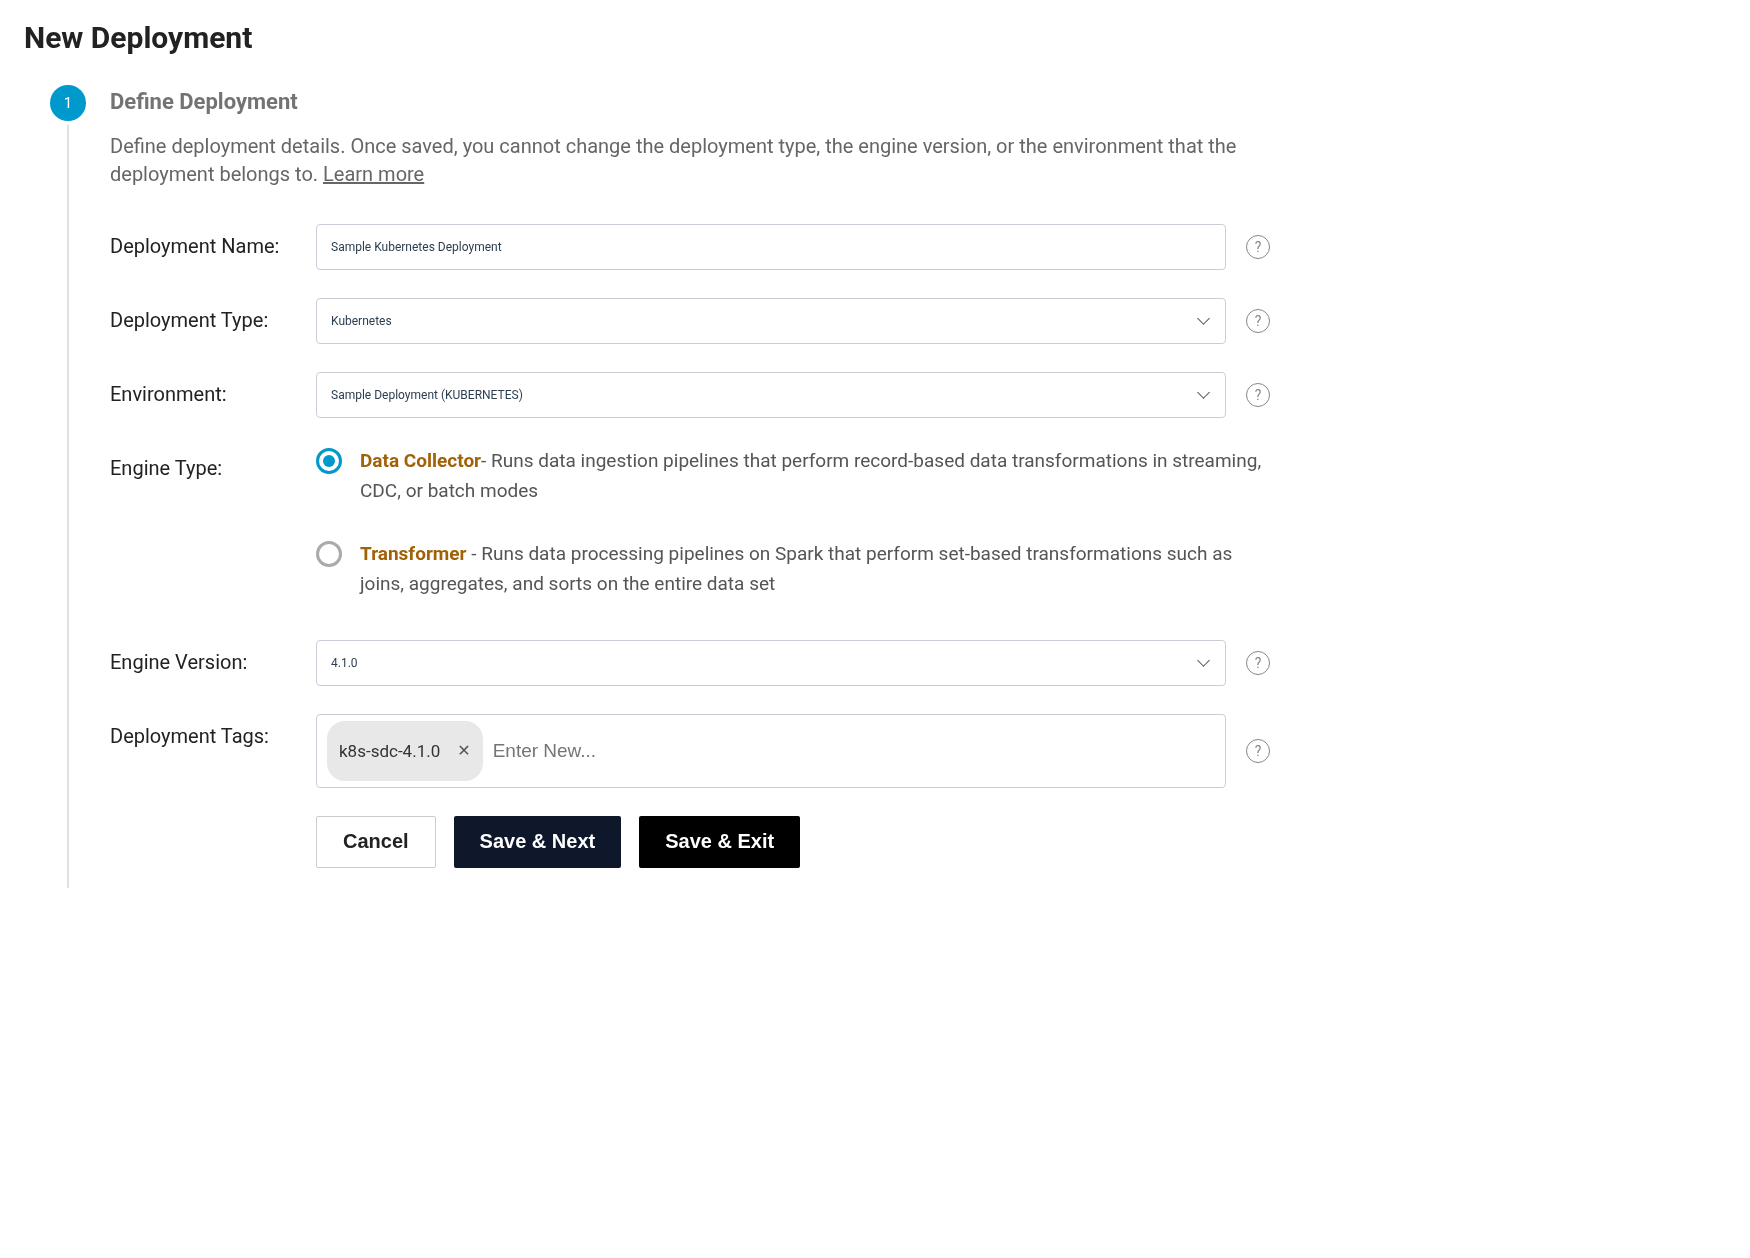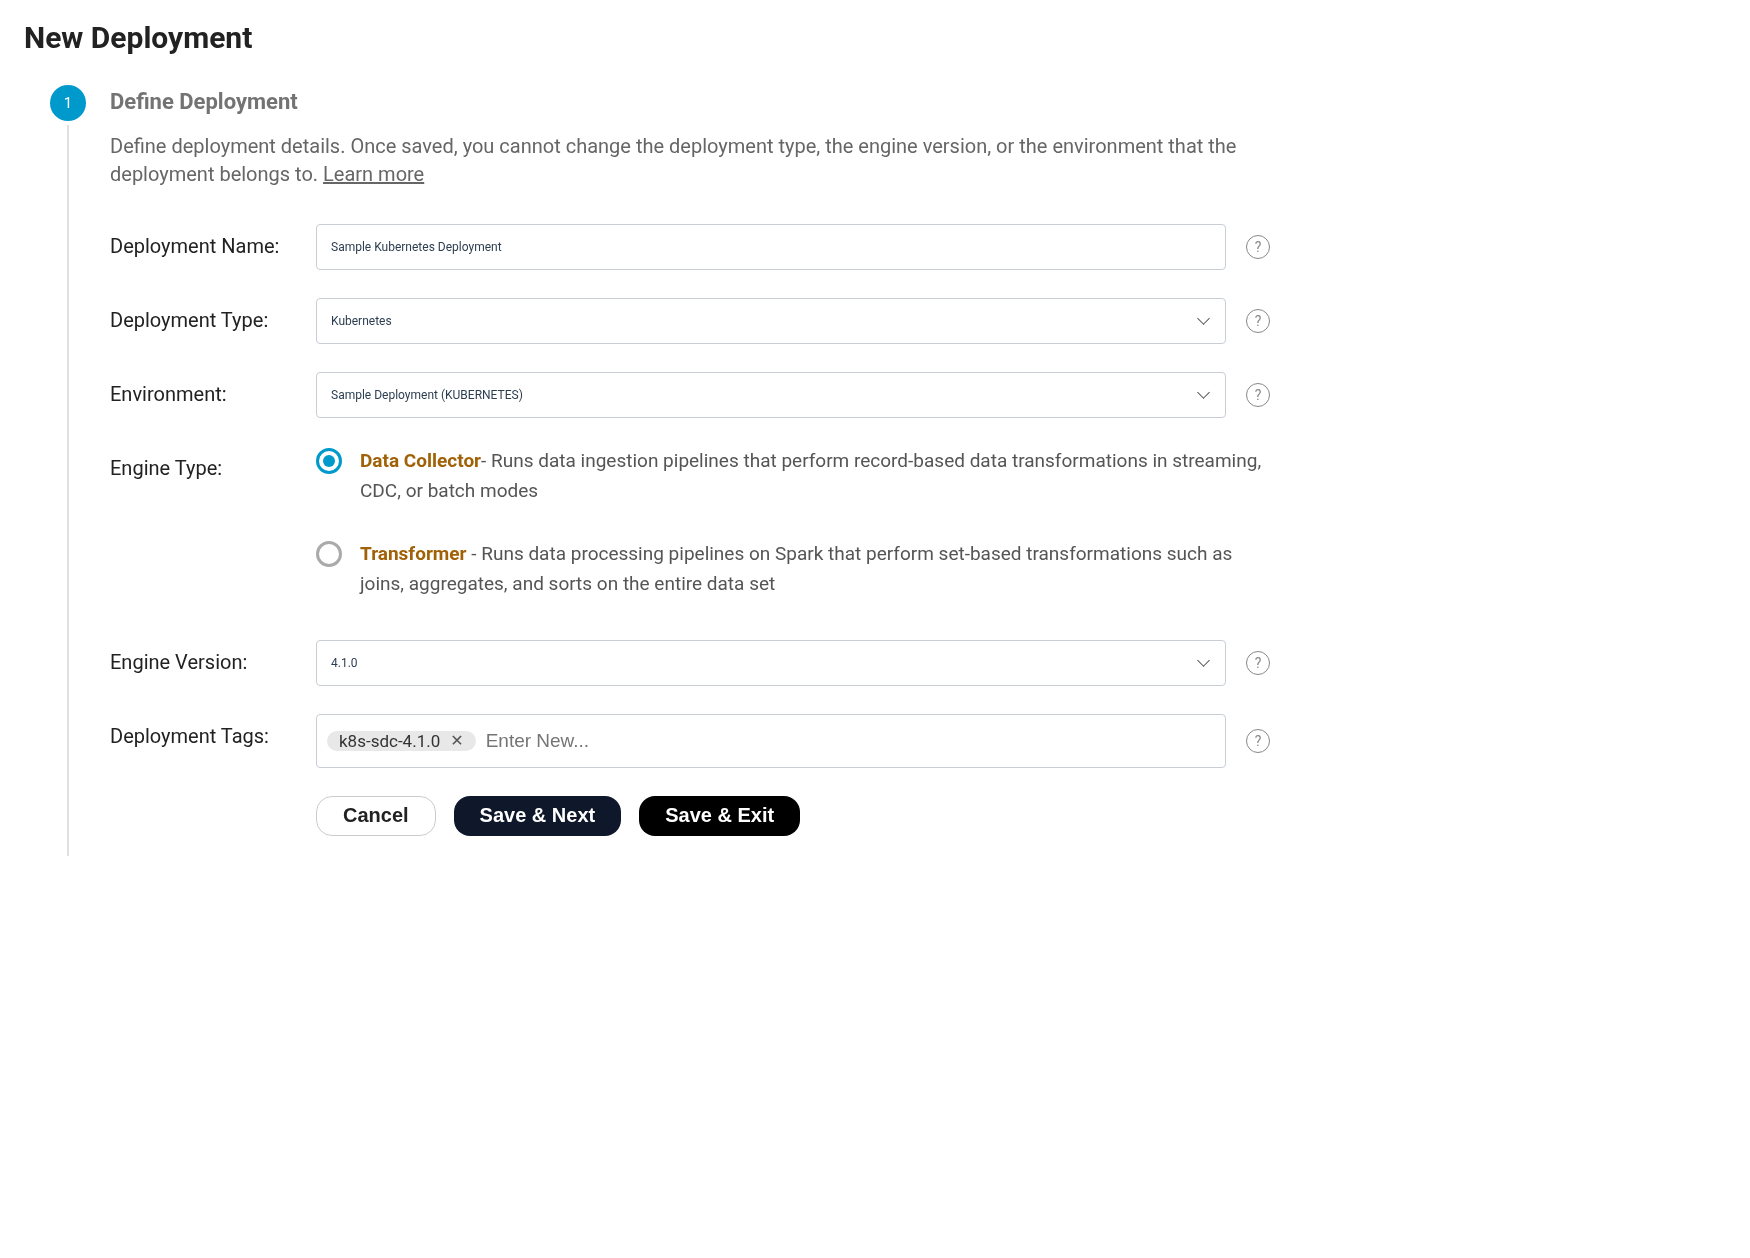--- a/index.html
+++ b/index.html
@@ -182,26 +182,26 @@
     border-radius: 4px;
     padding: 6px 10px;
     display: flex;
     align-items: center;
     gap: 10px;
     flex-wrap: wrap;
   }
   .tag-chip {
     background: #e8e8e8;
     border-radius: 18px;
-    padding: 0 12px;
+    padding: 20px 12px;
     font-size: 17px;
     color: #333;
     display: flex;
     align-items: center;
-    gap: 10px;
+    gap: 17px;
   }
   .tag-x {
     font-size: 16px;
     color: #555;
     cursor: pointer;
   }
   .tag-placeholder {
     color: #ec4899;
     font-size: 19px;
     border: none;
@@ -209,23 +209,23 @@
     flex: 1;
     min-width: 120px;
   }
   .button-row {
     display: flex;
     gap: 18px;
     margin-top: 8px;
     margin-left: 206px;
   }
   .btn {
-    height: 40px;
+    height: 52px;
     padding: 0 26px;
-    border-radius: 16px;
+    border-radius: 2px;
     font-size: 20px;
     font-weight: 600;
     cursor: pointer;
     border: none;
     display: flex;
     align-items: center;
   }
   .btn-cancel {
     background: #fff;
     border: 1px solid #ccc;

